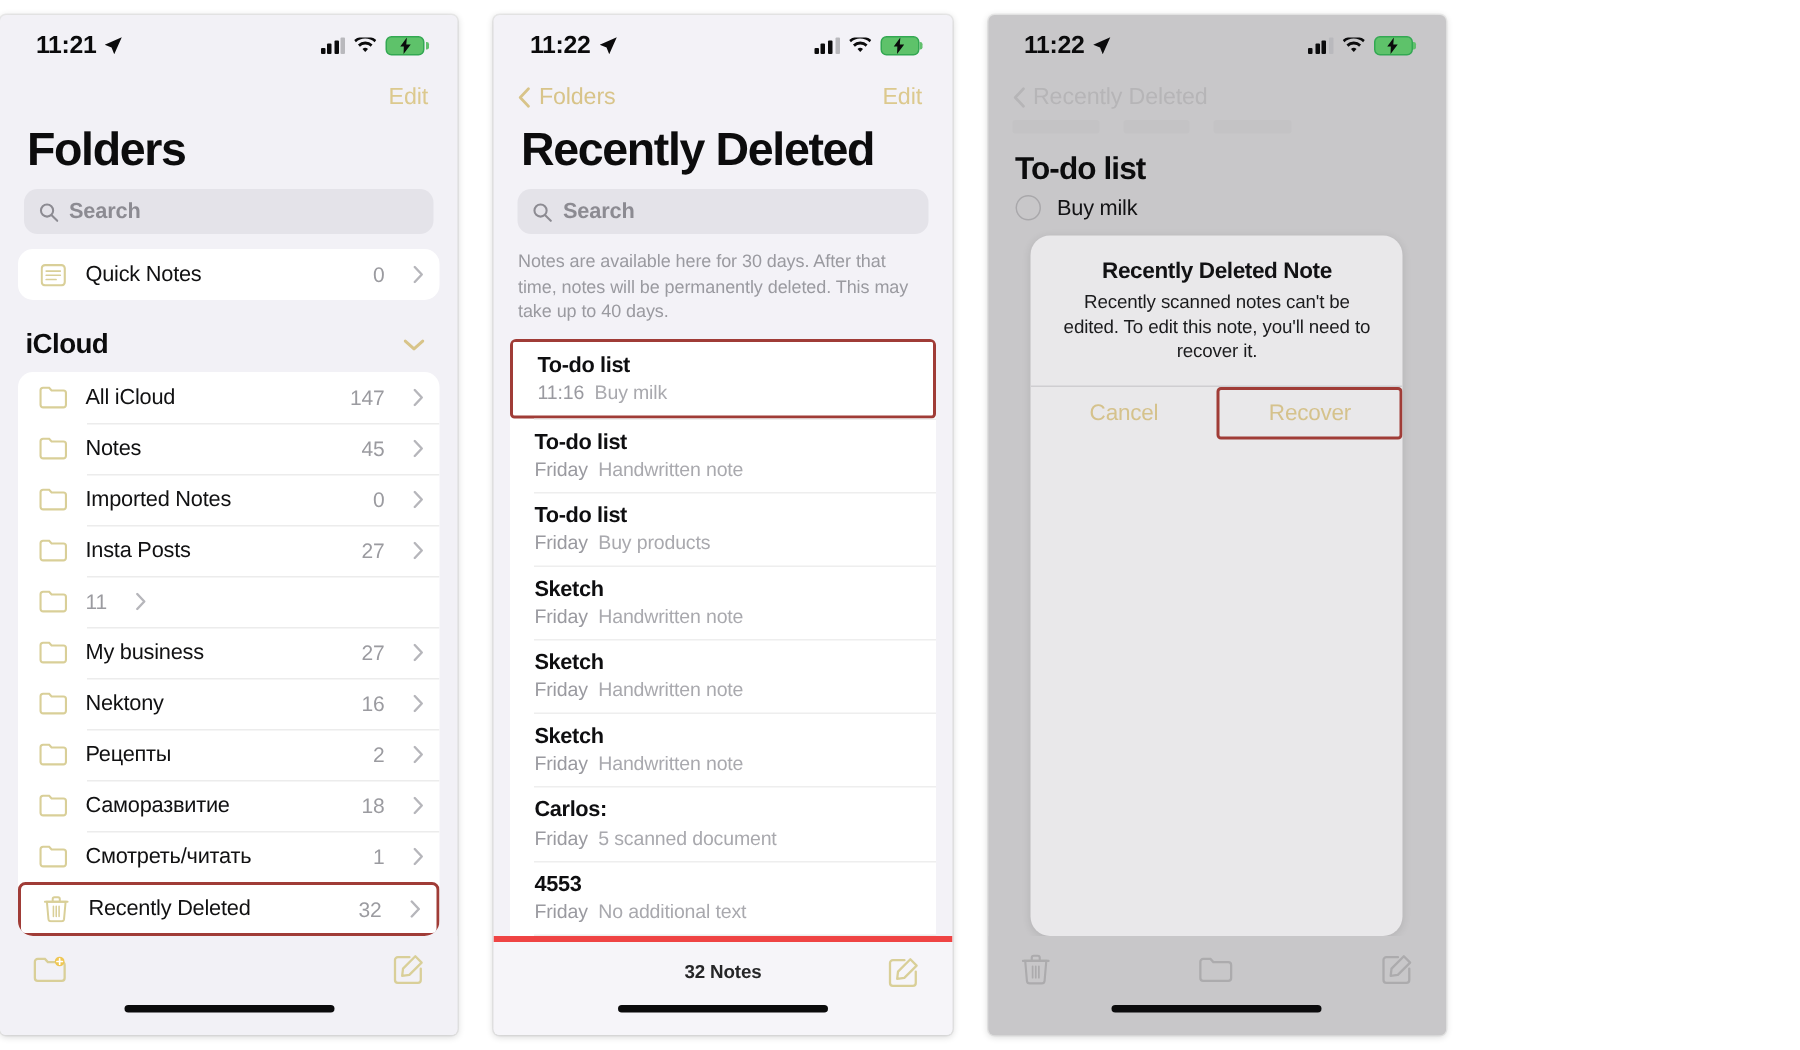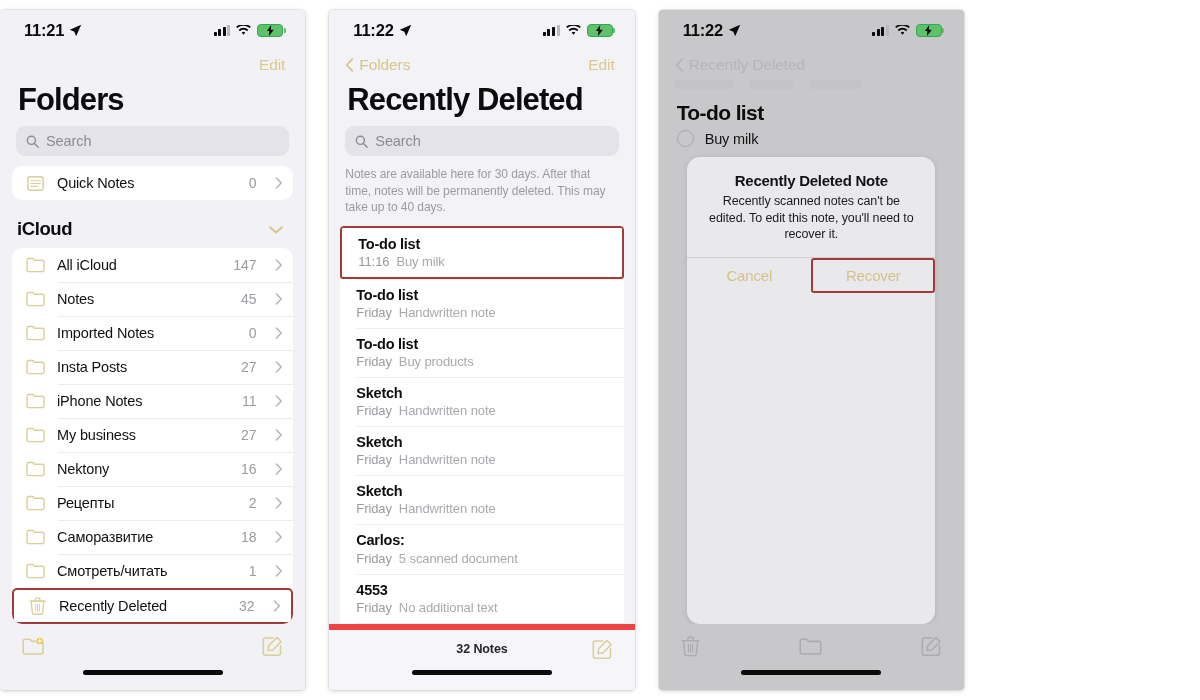--- a/index.html
+++ b/index.html
@@ -102,21 +102,21 @@
   .large-title {
     font-size: 31px;
     font-weight: bold;
     letter-spacing: -0.9px;
     color: #0c0c0d;
     padding: 2px 18px 8px 18px;
     flex: 0 0 auto;
   }
 
   
-  .searchwrap { padding: 0 16px 10px 16px; flex: 0 0 auto; }
+  .searchwrap { padding: 0 16px 10px 16px; flex: 0 0 auto; font-weight: bold; }
   .searchbar {
     height: 30px;
     background: #e4e3e9;
     border-radius: 9px;
     display: flex;
     align-items: center;
     gap: 7px;
     padding: 0 10px;
   }
   .searchbar .ph { font-size: 14.5px; color: #8c8b92; letter-spacing: -0.1px; }
@@ -200,21 +200,21 @@
   .toolbar {
     flex: 0 0 44px;
     height: 44px;
     display: flex;
     align-items: center;
     justify-content: space-between;
     padding: 0 22px;
     position: relative;
   }
   .toolbar.p1bg { background: #f2f1f6; }
-  .toolbar.p2bg { background: #f6f5f9; border-top: 6px solid #ef4444; }
+  .toolbar.p2bg { background: #f6f5f9; border-top: 4px solid #ef4444; }
   .toolbar.p3bg { background: #c8c7c9; }
   .toolbar .mid {
     position: absolute; left: 0; right: 0; text-align: center;
     font-size: 12.5px; font-weight: bold; color: #262628; letter-spacing: -0.1px;
     pointer-events: none;
   }
   .tb-btn { display: flex; align-items: center; justify-content: center; }
 
   .homebar-wrap {
     flex: 0 0 22px;
@@ -417,21 +417,20 @@
                 <path d="M1.5 1 6.2 6l-4.7 5" fill="none" stroke="#b6b6bb" stroke-width="1.6" stroke-linecap="round" stroke-linejoin="round"></path>
               </svg>
             </span>
           </div>
           <div class="row">
             <span class="ico">
               <svg width="19" height="16" viewBox="0 0 20 17">
                 <path d="M1 3.4a1.8 1.8 0 0 1 1.8-1.8h4.3l1.7 1.9h8.4A1.8 1.8 0 0 1 19 5.3v8.4a1.8 1.8 0 0 1-1.8 1.8H2.8A1.8 1.8 0 0 1 1 13.7z" fill="none" stroke="#d9cf98" stroke-width="1.5"></path>
               </svg>
             </span>
-            <span class="label">iPhone Notes</span>
             <span class="count">11</span>
             <span class="chev">
               <svg width="8" height="12" viewBox="0 0 8 12">
                 <path d="M1.5 1 6.2 6l-4.7 5" fill="none" stroke="#b6b6bb" stroke-width="1.6" stroke-linecap="round" stroke-linejoin="round"></path>
               </svg>
             </span>
           </div>
           <div class="row">
             <span class="ico">
               <svg width="19" height="16" viewBox="0 0 20 17">

